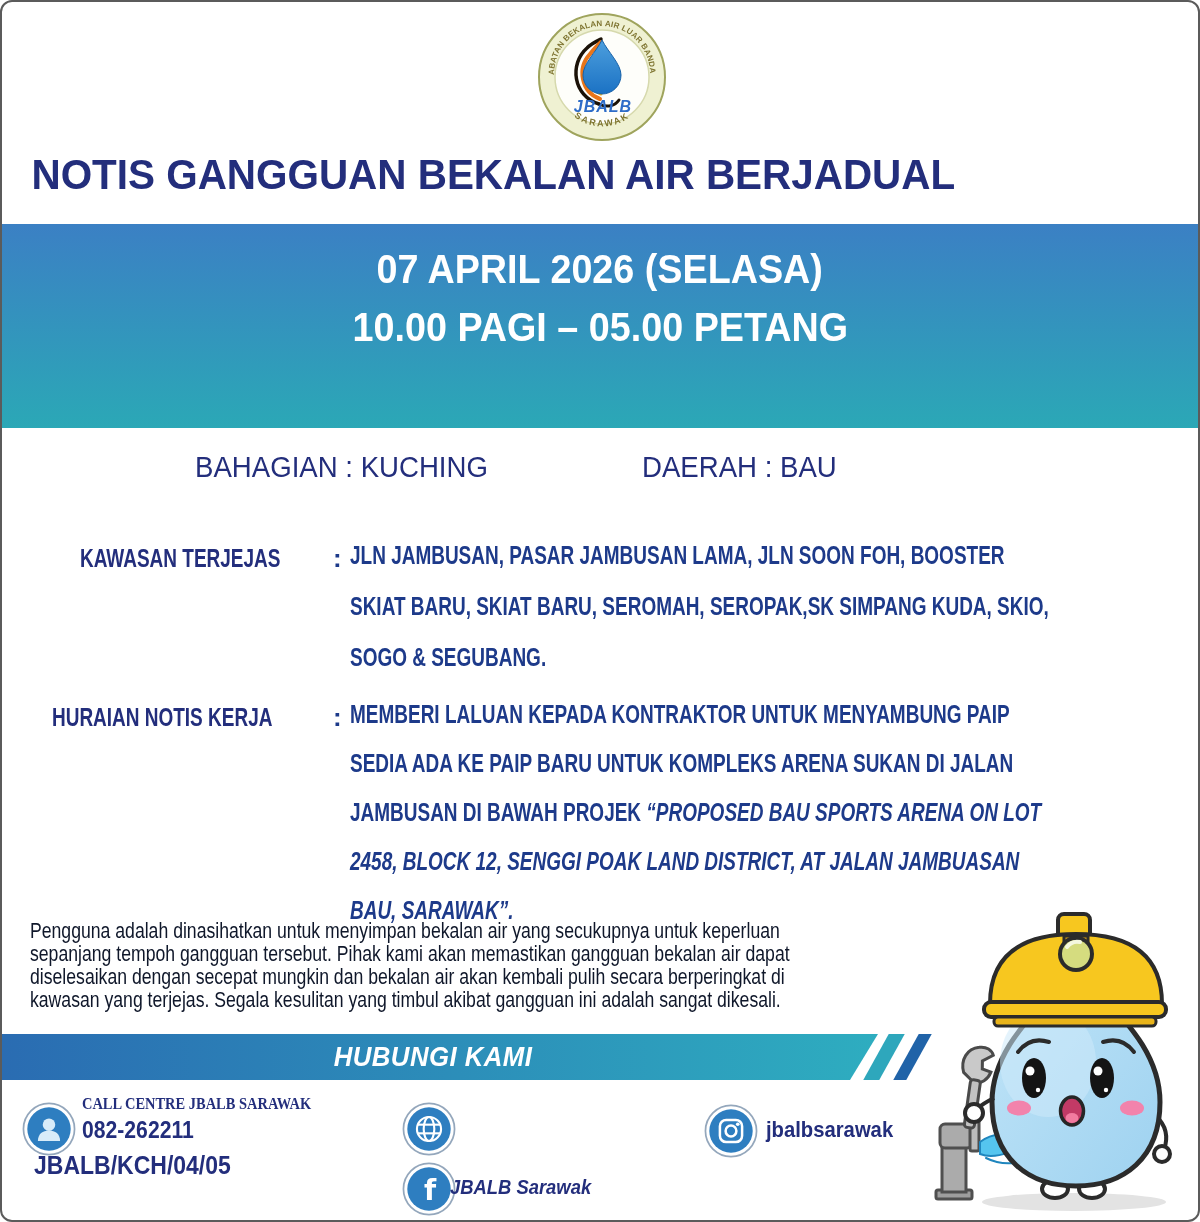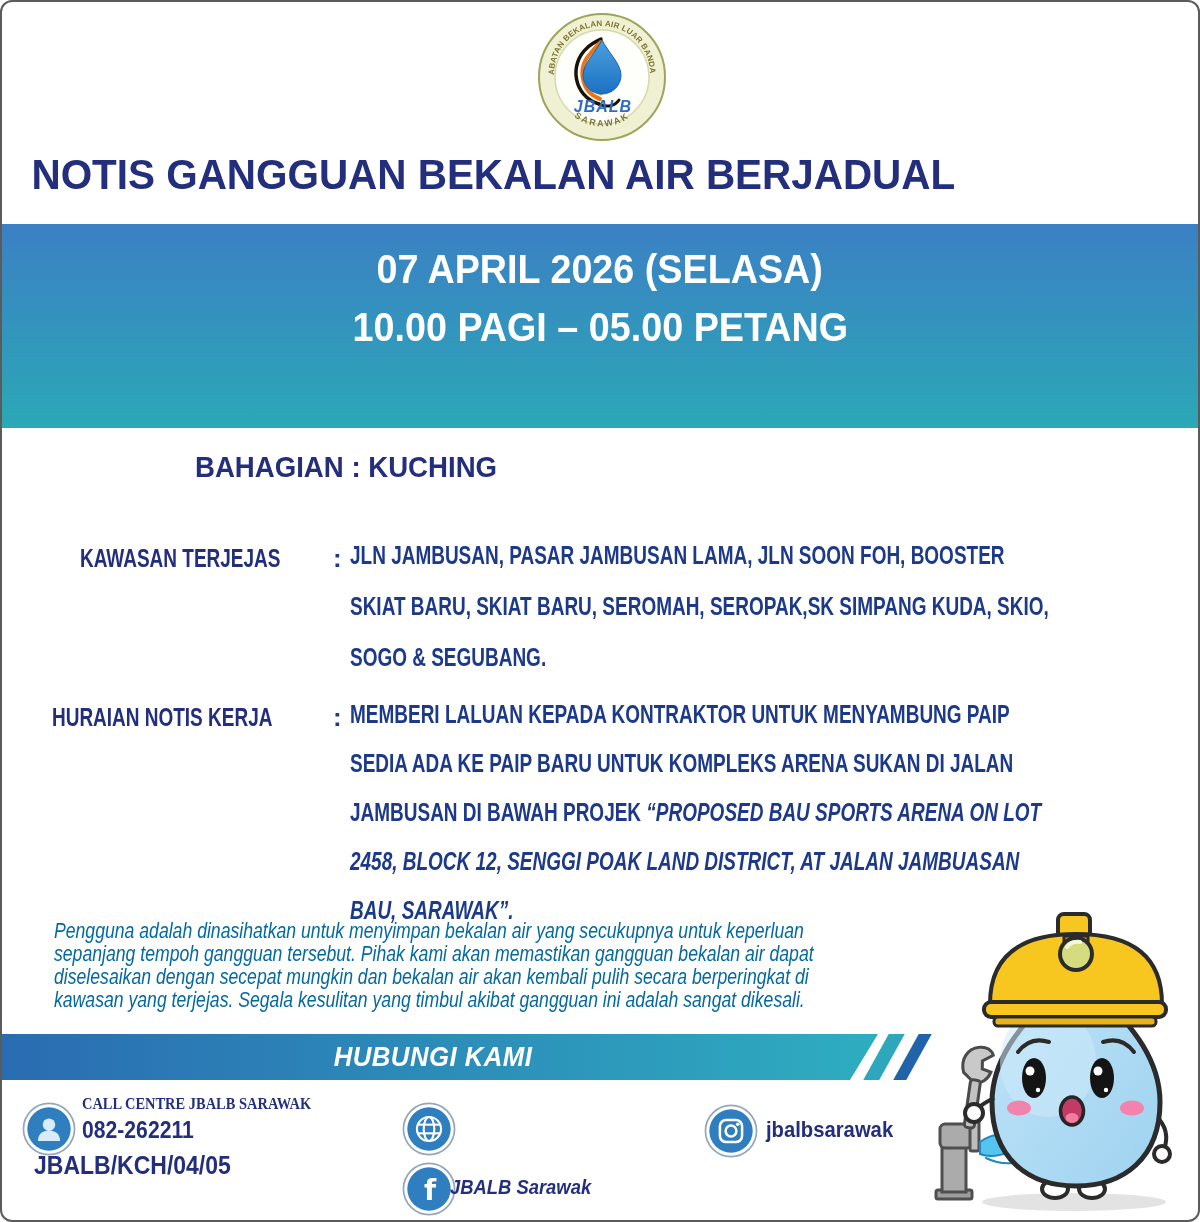--- a/index.html
+++ b/index.html
@@ -13,28 +13,28 @@
   .sx92{transform:scaleX(.92);}
   .sx85{transform:scaleX(.85);}
   .sx82{transform:scaleX(.82);}
   .sx73{transform:scaleX(.73);}
   .logo{left:535px;top:10px;}
   .title{top:148px;left:0;width:100%;text-align:left;font-size:43px;font-weight:bold;color:var(--navy,#232E7C);letter-spacing:0;}
   .band{top:222px;left:0;width:100%;height:204px;box-sizing:border-box;padding-top:16px;text-align:center;
         background:linear-gradient(180deg,var(--band-top,#3B80C4),var(--band-bottom,#2BA8B6));
         color:#fff;font-weight:bold;font-size:41px;}
   .band .bl{height:58px;line-height:58px;}
-  .region-item{top:448px;font-size:30px;font-weight:bold;color:var(--navy,#232E7C);}
+  .region-item{top:448px;font-size:30px;font-weight:normal;color:var(--navy,#232E7C);}
   .kv-label{font-size:26px;font-weight:bold;color:var(--navy,#232E7C);}
   .kv-colon{left:331px;font-size:26px;font-weight:bold;color:var(--body-blue,#1D3A8A);}
   .kv-lines{left:348px;font-size:26px;font-weight:bold;color:var(--body-blue,#1D3A8A);}
   .kv-lines .ln{height:51px;display:flex;align-items:center;white-space:nowrap;}
   .kv-lines.hur .ln{height:49px;}
   .kv-lines i{font-style:italic;}
-  .disclaimer{top:918px;left:28px;font-size:21.5px;line-height:23px;font-style:italic;color:#0369a1;margin-left:24px;}
+  .disclaimer{top:918px;left:28px;font-size:21.5px;line-height:23px;color:#0f172a;}
   .disclaimer .dl{white-space:nowrap;}
   .contact-band{top:1032px;left:0;width:902px;height:46px;line-height:46px;text-align:center;box-sizing:border-box;padding-right:40px;
         background:linear-gradient(90deg,var(--contact-left,#2A6CB2),var(--contact-right,#2EAFC0));
         clip-path:polygon(0 0,876px 0,848px 46px,0 46px);
         color:#fff;font-weight:bold;font-size:28px;letter-spacing:.5px;font-style:italic;}
   .stripe{top:1032px;height:46px;transform:skewX(-29deg);}
   .stripe1{left:874px;width:16px;background:var(--stripe-teal,#2EA7BC);}
   .stripe2{left:904px;width:13px;background:var(--stripe-blue,#2063A8);}
   .ft{font-weight:bold;color:var(--navy,#232E7C);white-space:nowrap;}
   .cc-label{top:1092px;left:80px;font-size:17px;font-family:Liberation Serif, serif;}
@@ -82,20 +82,21 @@
   </svg>
 
   <h1 class="abs title" style="margin:0"><span class="cx sx94">NOTIS GANGGUAN BEKALAN AIR BERJADUAL</span></h1>
 
   <div class="abs band">
     <div class="bl"><span class="cx sx92">07 APRIL 2026 (SELASA)</span></div>
     <div class="bl"><span class="cx sx92">10.00 PAGI – 05.00 PETANG</span></div>
   </div>
 
   <div class="abs region-item" style="left:193px"><span class="sxl sx92">BAHAGIAN : KUCHING</span></div>
+  <div class="abs region-item" style="left:640px"><span class="sxl sx92">DAERAH : BAU</span></div>
 
   <div class="abs kv-label" style="left:78px;top:541px"><span class="sxl sx73">KAWASAN TERJEJAS</span></div>
   <div class="abs kv-colon" style="top:541px">:</div>
   <div class="abs kv-lines" style="top:528px">
     <div class="ln">
         <span class="sxl sx73">JLN JAMBUSAN, PASAR JAMBUSAN LAMA, JLN SOON FOH, BOOSTER</span>
       </div>
     <div class="ln">
         <span class="sxl sx73">SKIAT BARU, SKIAT BARU, SEROMAH, SEROPAK,SK SIMPANG KUDA, SKIO,</span>
       </div>

